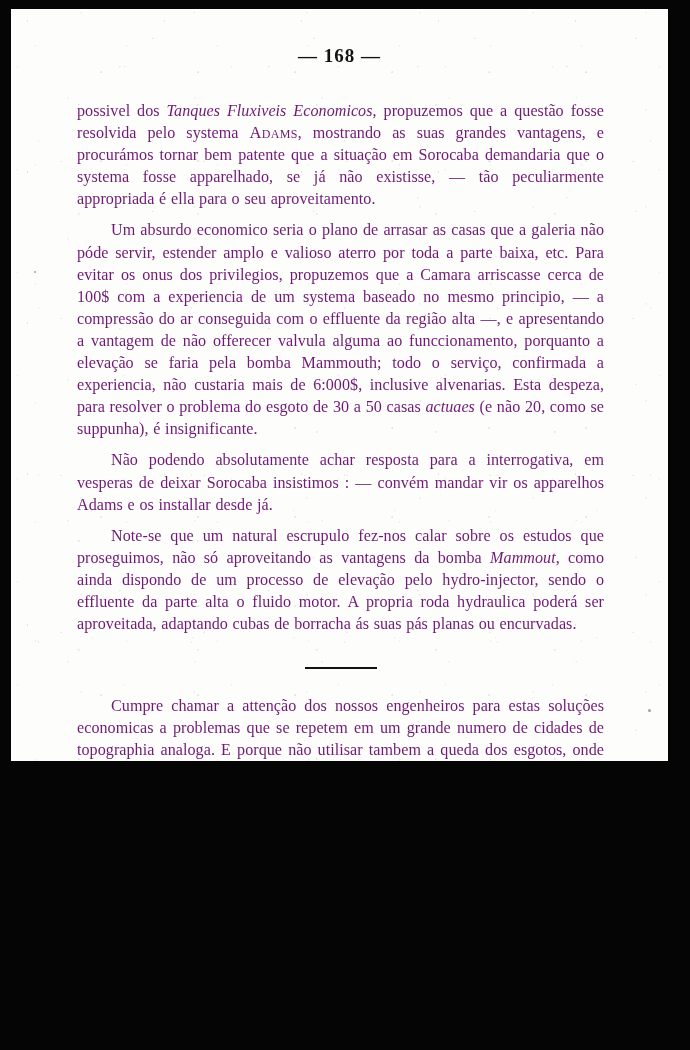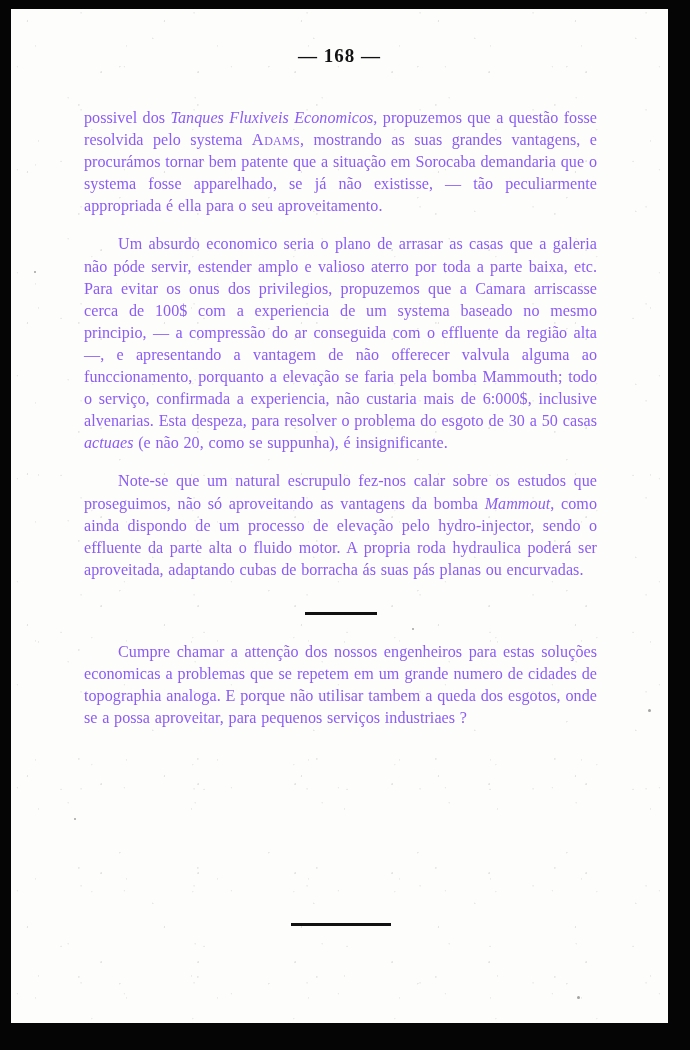--- a/index.html
+++ b/index.html
@@ -21,21 +21,21 @@
     height: 1050px;
     background: #050505;
   }
 
   
   #paper {
     position: absolute;
     left: 11px;
     top: 9px;
     width: 657px;
-    height: 1014px;
+    height: 752px;
     background: #fdfdfc;
     overflow: hidden;
   }
 
   
   #paper::before {
     content: "";
     position: absolute;
     left: 0; top: 0; right: 0; bottom: 0;
     pointer-events: none;
@@ -73,26 +73,26 @@
 
   
   #text-column {
     position: absolute;
     left: 57px;
     top: 82px;
     width: 545px;
   }
 
   p.para {
-    margin: 16px;
+    margin: 9px;
     text-align: justify;
     text-indent: 34px;
     font-size: 16.1px;
     line-height: 22.1px;
-    color: #8b5cf6;
+    color: #701a75;
     letter-spacing: .05px;
     word-spacing: .6px;
   }
   p.para.noindent { text-indent: 0; }
 
   .it { font-style: italic; }
   .sc {
     font-variant: small-caps;
     font-size: 16.6px;
     letter-spacing: .3px;
@@ -141,20 +141,23 @@
 
       <p class="para noindent">
         <span>possivel dos </span><span class="it">Tanques Fluxiveis Economicos</span><span>, propuzemos que a questão fosse resolvida pelo systema </span><span class="sc">Adams</span><span>, mostrando as suas grandes vantagens, e procurámos tornar bem patente que a situação em Sorocaba demandaria que o systema fosse apparelhado, se já não existisse, — tão peculiarmente appropriada é ella para o seu aproveitamento.</span>
       </p>
 
       <p class="para">
         <span>Um absurdo economico seria o plano de arrasar as casas que a galeria não póde servir, estender amplo e valioso aterro por toda a parte baixa, etc. Para evitar os onus dos privilegios, propuzemos que a Camara arriscasse cerca de 100$ com a experiencia de um systema baseado no mesmo principio, — a compressão do ar conseguida com o effluente da região alta —, e apresentando a vantagem de não offerecer valvula alguma ao funccionamento, porquanto a elevação se faria pela bomba Mammouth; todo o serviço, confirmada a experiencia, não custaria mais de 6:000$, inclusive alvenarias. Esta despeza, para resolver o problema do esgoto de 30 a 50 casas </span><span class="it">actuaes</span><span> (e não 20, como se suppunha), é insignificante.</span>
       </p>
 
 
+      <p class="para">
+        <span>Não podendo absolutamente achar resposta para a interrogativa, em vesperas de deixar Sorocaba insistimos : — convém mandar vir os apparelhos Adams e os installar desde já.</span>
+      </p>
 
       <p class="para">
         <span>Note-se que um natural escrupulo fez-nos calar sobre os estudos que proseguimos, não só aproveitando as vantagens da bomba </span><span class="it">Mammout</span><span>, como ainda dispondo de um processo de elevação pelo hydro-injector, sendo o effluente da parte alta o fluido motor. A propria roda hydraulica poderá ser aproveitada, adaptando cubas de borracha ás suas pás planas ou encurvadas.</span>
       </p>
 
       <div class="rule-wrap" id="divider-one">
         <span class="rule"></span>
       </div>
 
       <p class="para">

